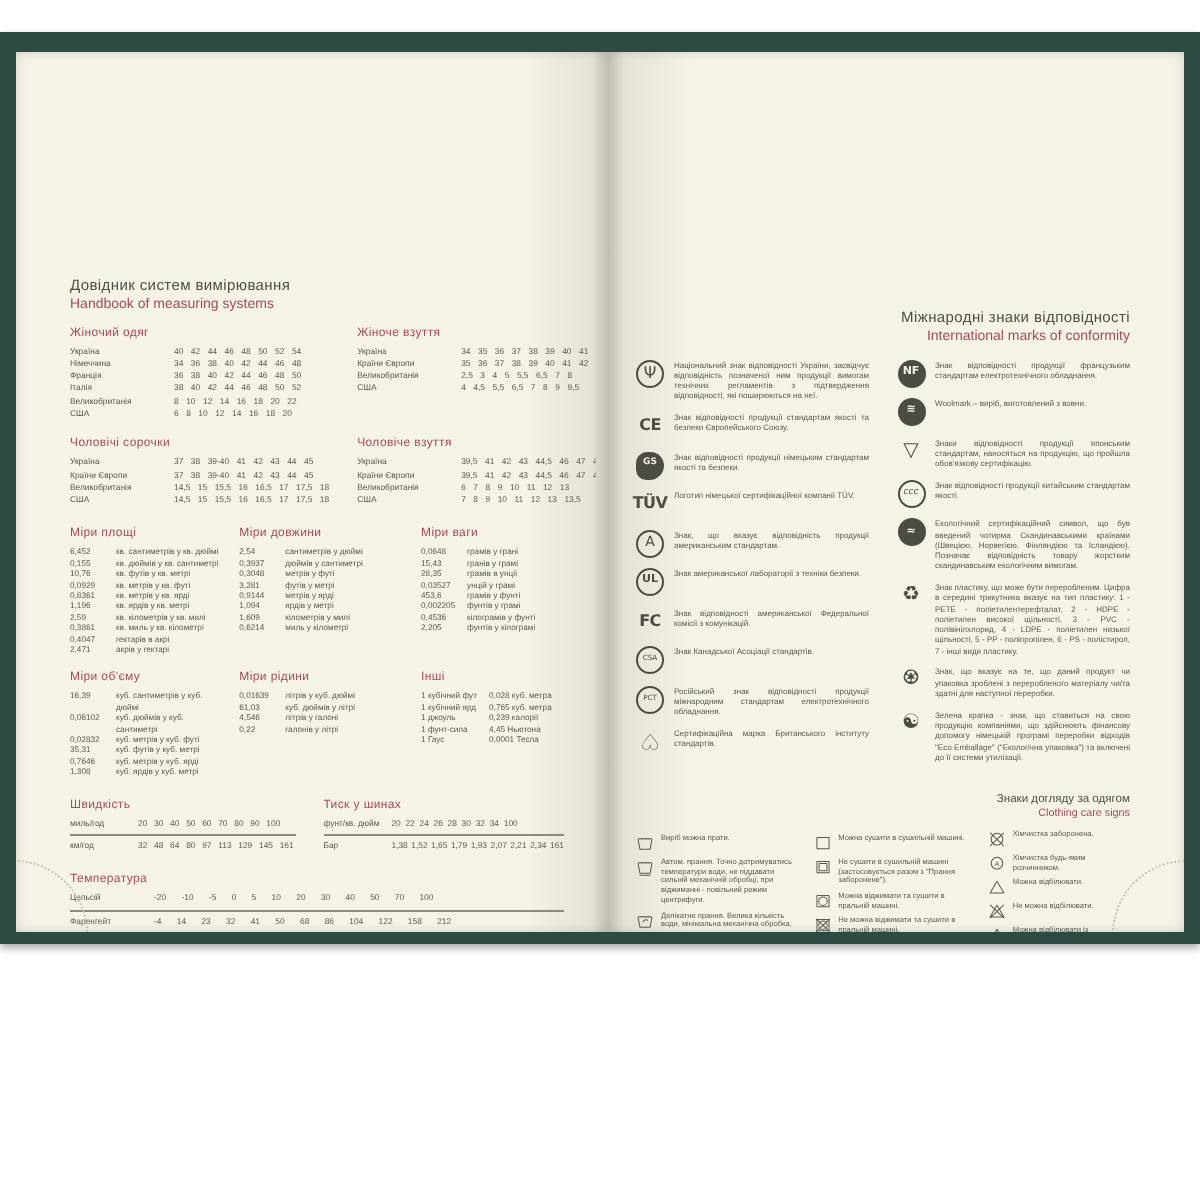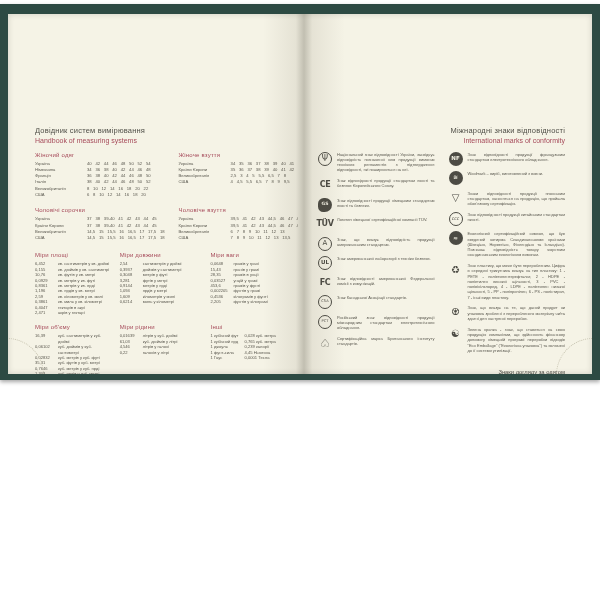--- a/index.html
+++ b/index.html
@@ -1,30 +1,30 @@
 <!DOCTYPE html>
 <html><head>
 <meta charset="utf-8">
 <style>
   html,body{margin:0;padding:0;}
   body{width:600px;height:600px;background:#ffffff;font-family:"Liberation Sans",sans-serif;overflow:hidden;}
-  .cover{position:absolute;top:4px;left:0;width:600px;height:376px;background:#2d4a43;padding:10px 8px 6px 8px;box-sizing:border-box;box-shadow:0 2px 4px rgba(0,0,0,.35);}
+  .cover{position:absolute;top:16px;left:0;width:600px;height:456px;background:#2d4a43;padding:10px 8px 6px 8px;box-sizing:border-box;box-shadow:0 2px 4px rgba(0,0,0,.35);}
   .pages{position:relative;width:100%;height:100%;background:#f5f3e6;display:flex;box-shadow:inset 0 0 6px rgba(0,0,0,.15);}
   .page{position:relative;flex:1;box-sizing:border-box;padding-top:112px;color:#5a584f;overflow:hidden;}
   .page.left{padding-left:27px;padding-right:16px;}
   .page.right{padding-left:20px;padding-right:27px;}
   .gutter{position:absolute;top:0;bottom:0;left:255px;width:82px;pointer-events:none;
     background:linear-gradient(90deg,rgba(0,0,0,0) 0%,rgba(90,80,60,.10) 40%,rgba(60,55,40,.28) 50%,rgba(90,80,60,.10) 60%,rgba(0,0,0,0) 100%);}
   .corner-bl{position:absolute;bottom:-1px;left:-1px;width:36px;height:36px;border-top:1px dotted #c6c2af;border-right:1px dotted #c6c2af;border-radius:0 100% 0 0;}
   .corner-br{position:absolute;bottom:-1px;right:-1px;width:36px;height:36px;border-top:1px dotted #c6c2af;border-left:1px dotted #c6c2af;border-radius:100% 0 0 0;}
   h1,h2,h3,h4,p{margin:0;padding:0;font-weight:normal;}
   h1{font-size:7.5px;color:#4f4e47;letter-spacing:.2px;}
   h2{font-size:7px;color:#a64a5a;margin-top:1.5px;}
   .pg-head{margin-bottom:8px;}
-  .pg-head.r{text-align:right;}
+  .pg-head.r{text-align:right;margin-top:16px;}
   h3{font-size:6px;color:#a64a5a;margin-bottom:3px;letter-spacing:.2px;}
   
   .grid2{display:grid;grid-template-columns:1fr 1fr;column-gap:14px;row-gap:9px;margin-bottom:11px;}
   .grid3{display:grid;grid-template-columns:1fr 1.08fr .92fr;column-gap:7px;row-gap:9px;margin-bottom:11px;}
   .trow{display:flex;font-size:4.2px;line-height:1.5;}
   .tlabel{width:52px;flex:0 0 auto;}
   .tvals{flex:1;word-spacing:2.6px;white-space:nowrap;}
   .crow{display:flex;font-size:4.1px;line-height:1.32;}
   .cval{width:23px;flex:0 0 auto;}
   .clabel{flex:1;}

